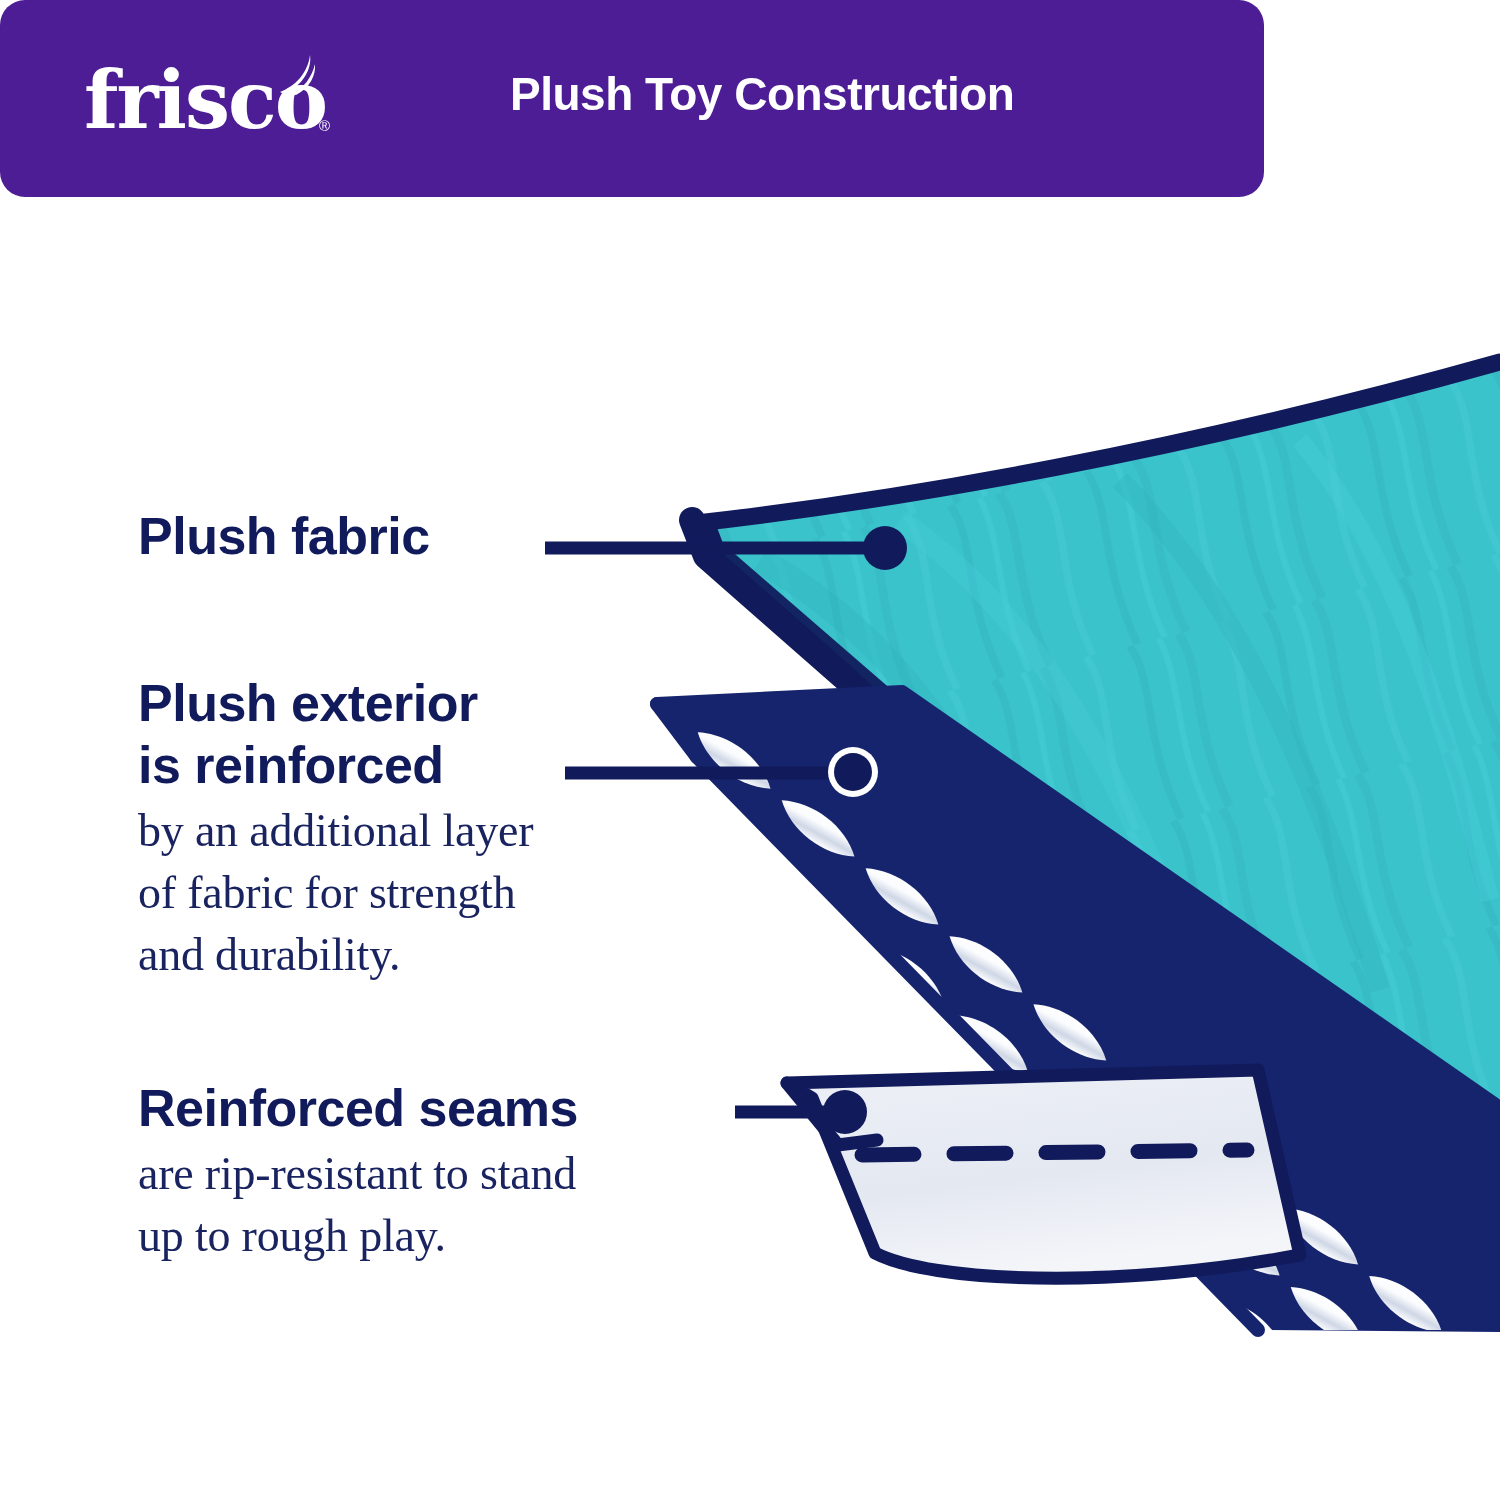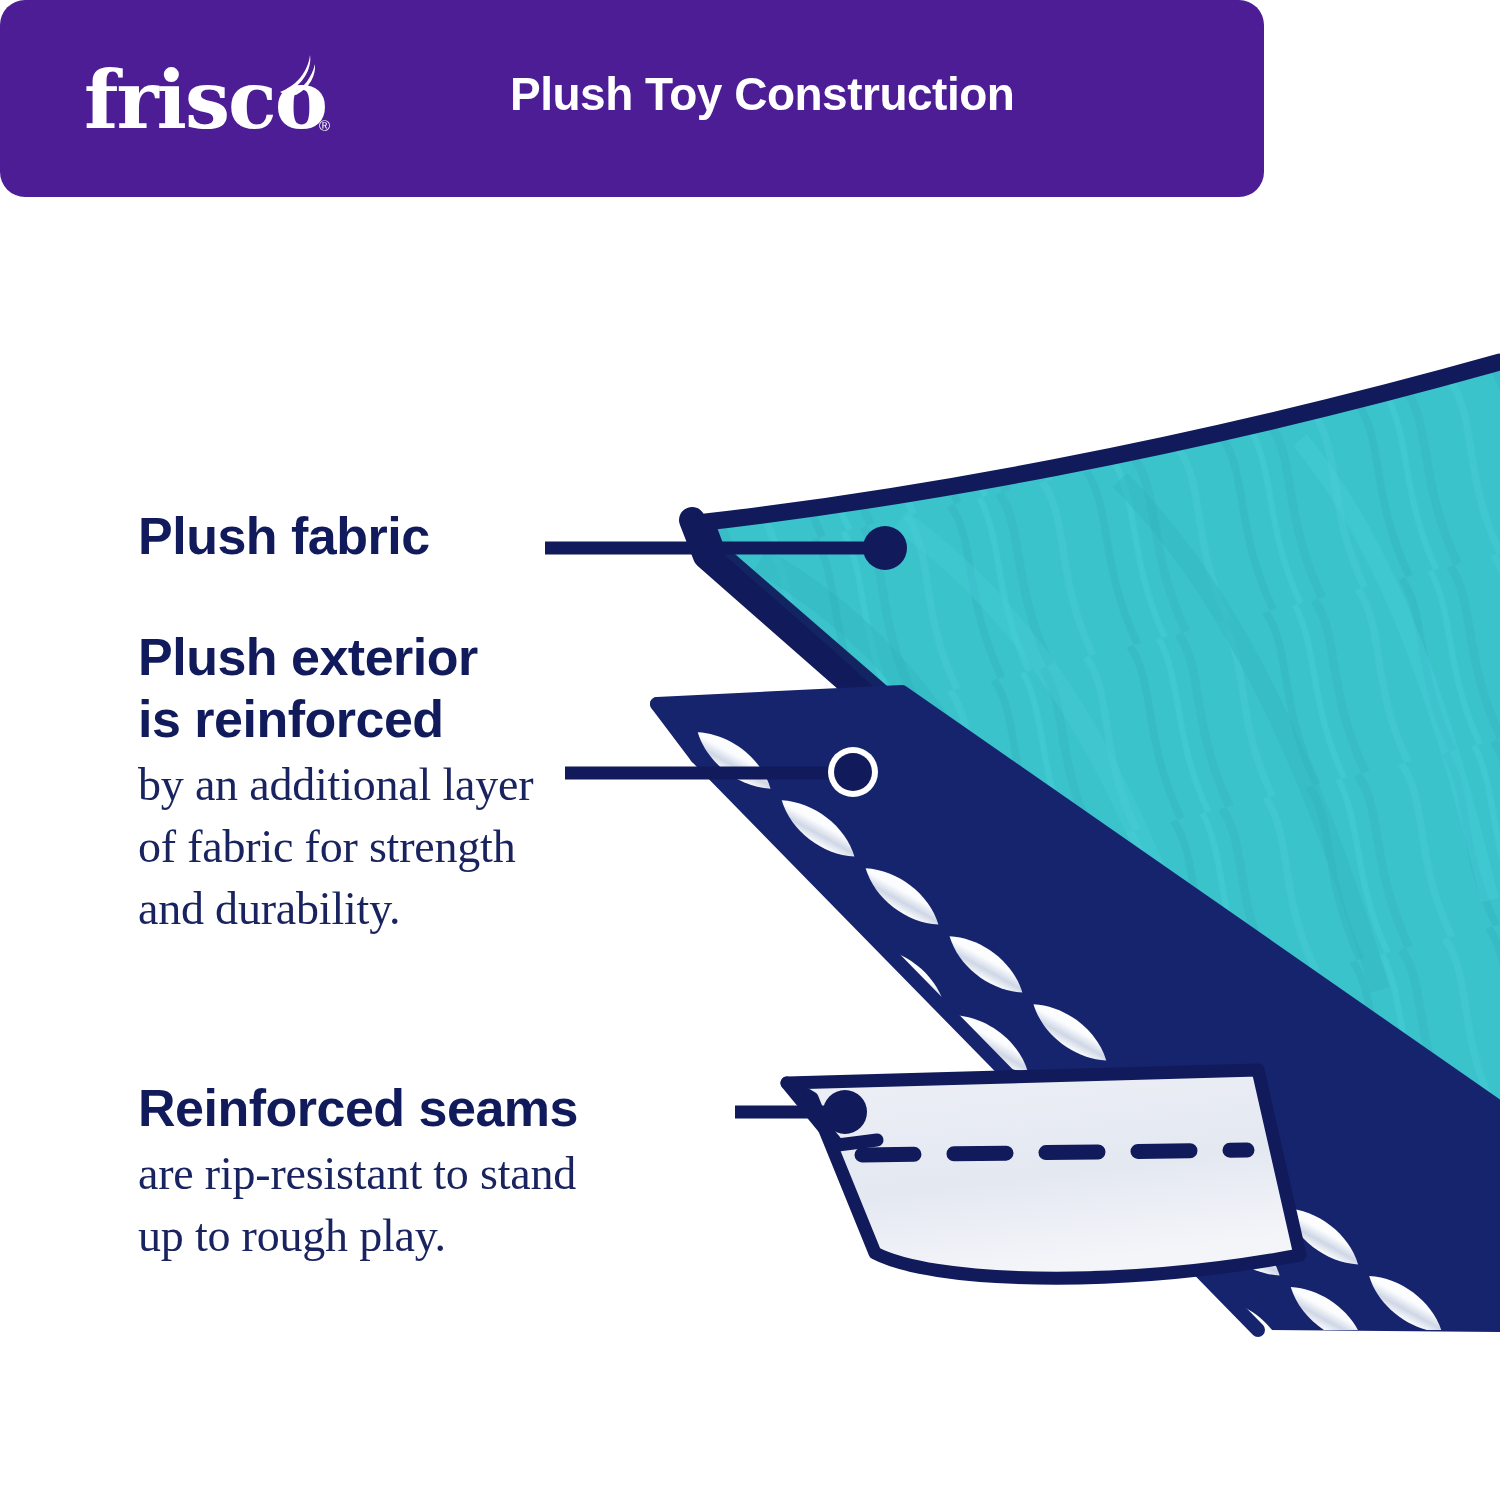--- a/index.html
+++ b/index.html
@@ -103,21 +103,21 @@
     font-weight: 400;
     font-size: 46px;
     line-height: 62px;
     letter-spacing: -0.2px;
     color: #19235F;
     white-space: pre-line;
     margin-top: 4px;
   }
 
   #callout-plush-fabric   { left: 130px; top: 505px; }
-  #callout-plush-exterior { left: 130px; top: 626px; }
+  #callout-plush-exterior { left: 130px; top: 672px; }
   #callout-reinforced-seams { left: 130px; top: 1077px; }
 </style>
 </head>
 <body>
 
 <div class="header">
 
   <div class="logo">
     <span class="logo-word">frisco</span>
     <svg class="logo-swoosh" viewBox="0 0 46 46">

